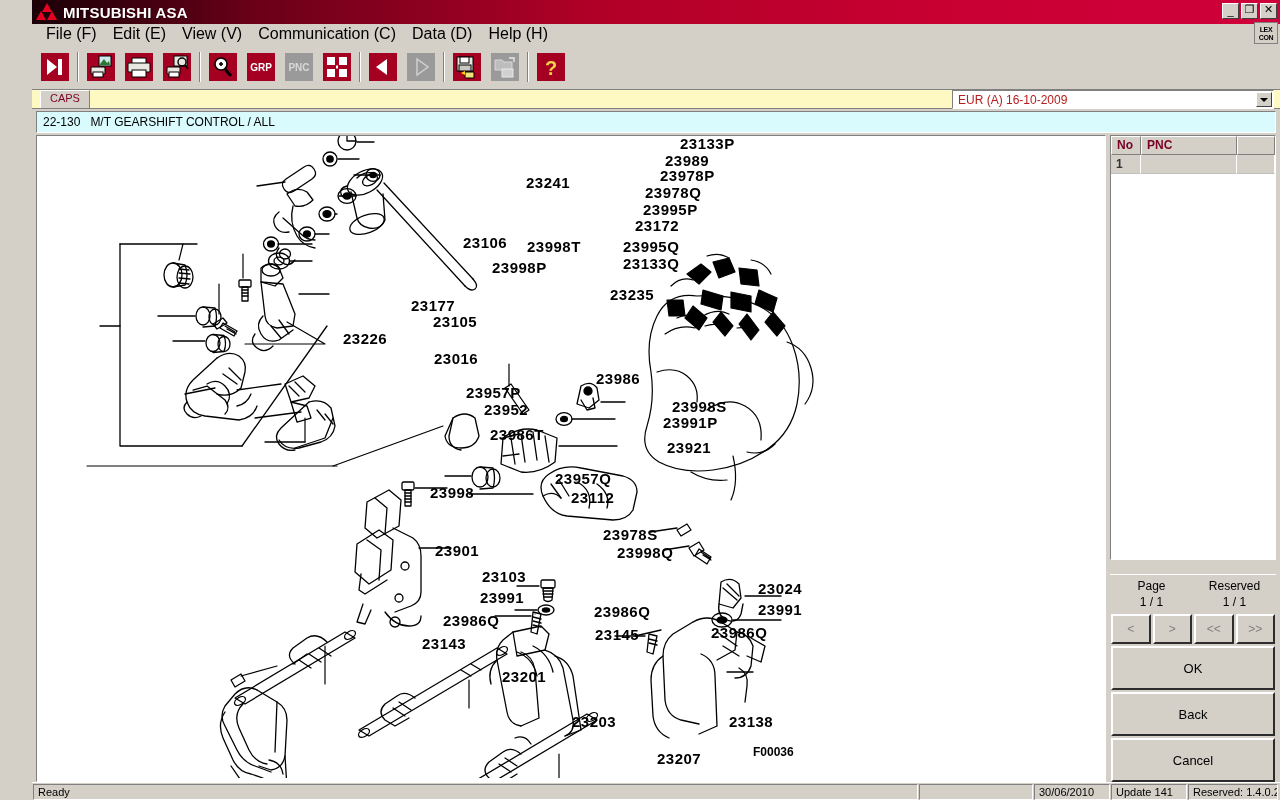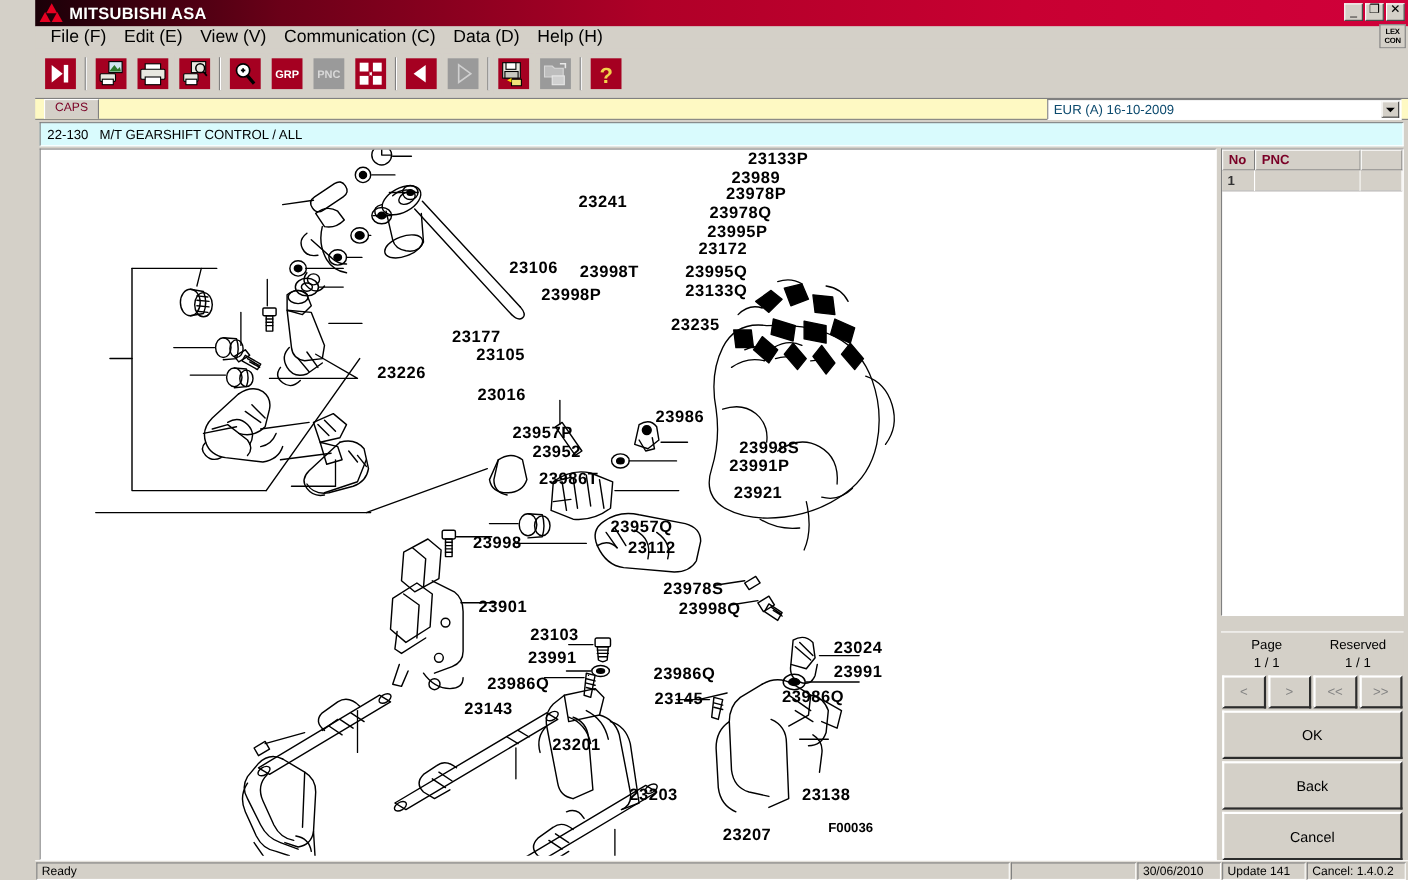--- a/index.html
+++ b/index.html
@@ -149,21 +149,21 @@
   }
   
   .region-combo {
     position: absolute;
     right: 6px; top: 90px;
     width: 322px; height: 19px;
     background: #ffffff;
     border: 1px solid #808080;
     border-right-color:#ffffff; border-bottom-color:#ffffff;
     display: flex; align-items: center;
-    font-size: 12px; color: #0c4a6e;
+    font-size: 12px; color: #b91c1c;
     padding-left: 5px;
     z-index: 5;
   }
   .region-combo .combo-arrow {
     position: absolute; right: 1px; top: 1px;
     width: 16px; height: 15px;
     background: #d4d0c8;
     border: 1px solid #ffffff;
     border-right-color: #404040; border-bottom-color: #404040;
     display: flex; align-items: center; justify-content: center;
@@ -953,15 +953,15 @@
       <div class="btn3d bigbtn">Back</div>
       <div class="btn3d bigbtn">Cancel</div>
     </div>
   </div>
 
   <div class="statusbar">
     <div class="sb-cell sb-grow">Ready</div>
     <div class="sb-cell sb-w1"></div>
     <div class="sb-cell sb-w2">30/06/2010</div>
     <div class="sb-cell sb-w3">Update 141</div>
-    <div class="sb-cell sb-w4">Cancel: 1.4.0.2</div>
+    <div class="sb-cell sb-w4">Reserved: 1.4.0.2</div>
   </div>
 </div>
 
 </body></html>

